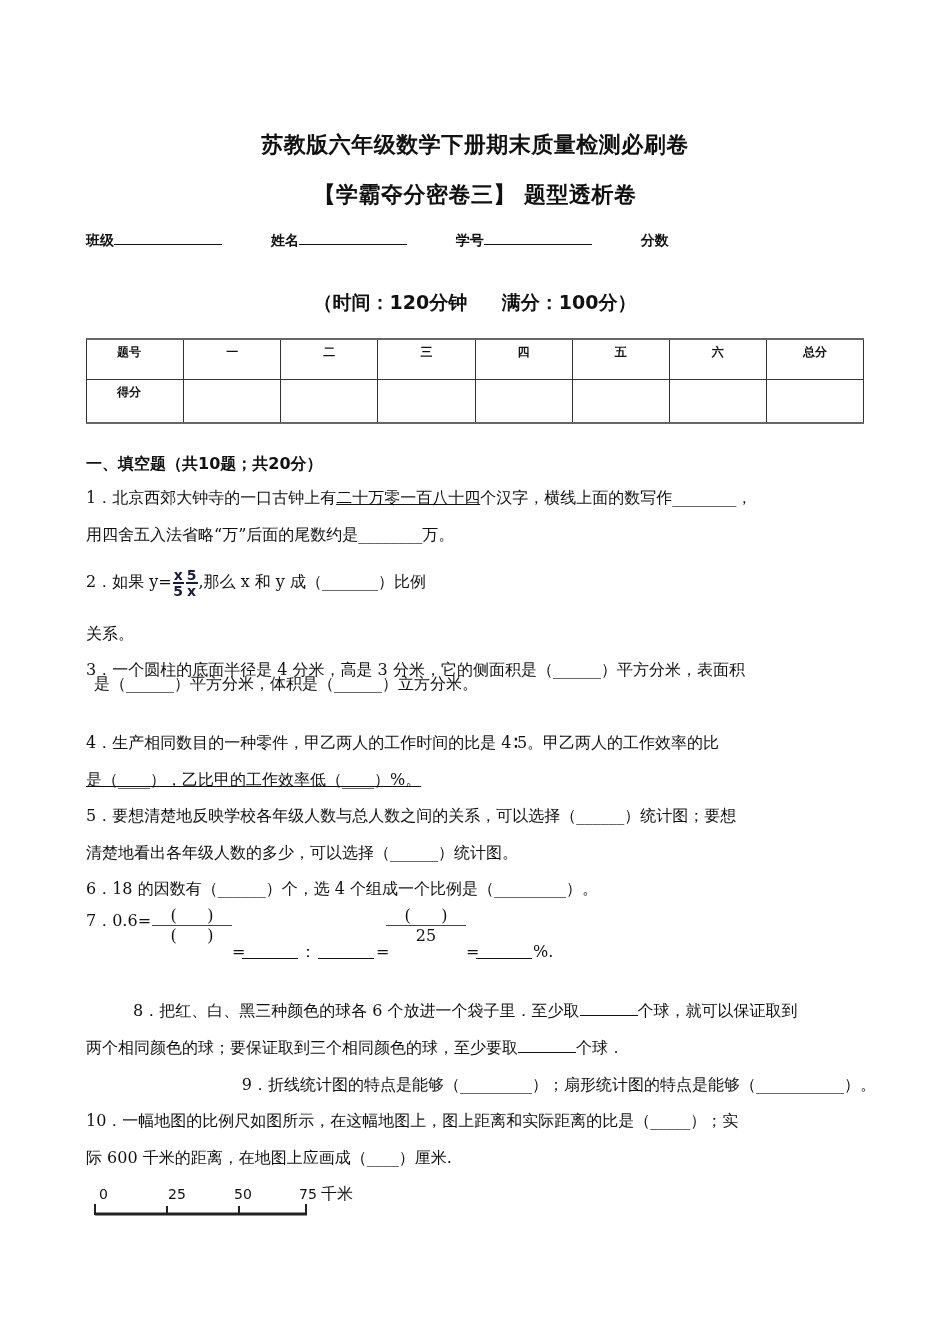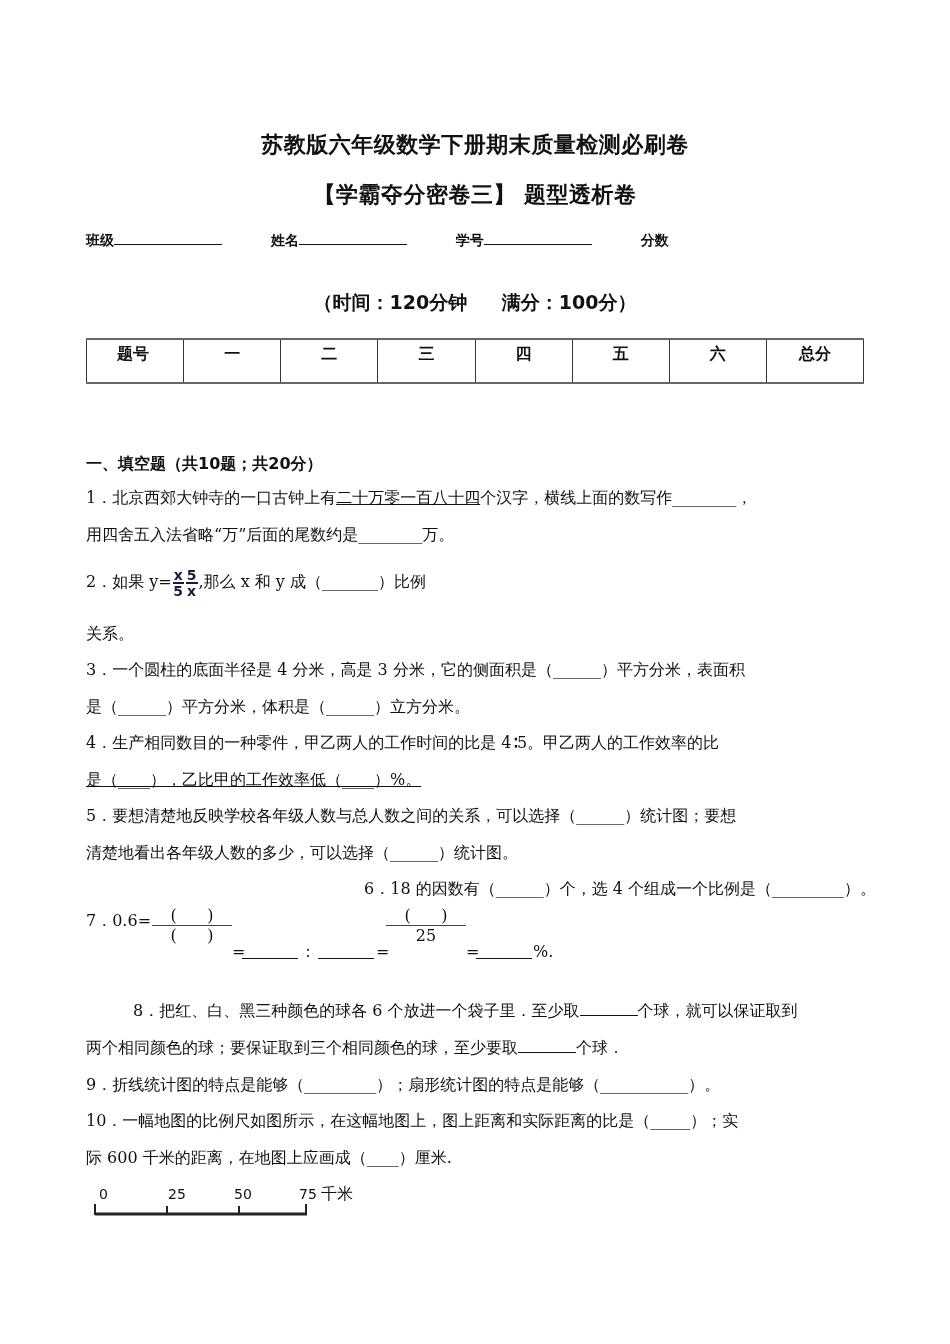--- a/index.html
+++ b/index.html
@@ -10,21 +10,21 @@
            font-family:"DejaVu Sans","Liberation Sans",sans-serif; font-size:22px; letter-spacing:0.5px; }
   .info-row { top:226px; left:86px; font-weight:bold; font-size:14px;
               font-family:"DejaVu Sans","Liberation Sans",sans-serif; white-space:nowrap; }
   .info-item { display:inline-block; margin-right:44px; }
   .blank-long { display:inline-block; width:108px; border-bottom:1.5px solid #111; height:18px; vertical-align:baseline; }
   .time { top:290px; left:0; width:950px; text-align:center; font-weight:bold; font-size:19px;
           font-family:"DejaVu Sans","Liberation Sans",sans-serif; }
   .time span { margin:0 14px; }
   table.score { position:absolute; left:86px; top:338px; width:778px; border-collapse:collapse; }
   table.score td { border:1px solid #333; width:97px; height:40px; vertical-align:top; text-align:center;
-                   font-size:16px; font-weight:bold; font-family:"DejaVu Sans","Liberation Sans",sans-serif; padding-top:4px; box-sizing:border-box; }
+                   font-size:12px; font-weight:bold; font-family:"DejaVu Sans","Liberation Sans",sans-serif; padding-top:4px; box-sizing:border-box; }
   table.score tr:first-child td { border-top:2px solid #666; }
   table.score tr:last-child td { border-bottom:2px solid #666; height:44px; }
   table.score td:first-child { text-align:left; padding-left:30px; }
   .section-h { top:454px; left:86px; font-weight:bold; font-size:16px;
                font-family:"DejaVu Sans","Liberation Sans",sans-serif; }
   .q { left:86px; width:790px; font-size:16px; line-height:37px; white-space:nowrap; }
   .ul { text-decoration:underline; }
   .frac { display:inline-block; vertical-align:middle; text-align:center; font-weight:bold;
           font-family:"DejaVu Sans",sans-serif; font-size:14px; line-height:14px; color:#1a1a3a; margin:0 1px; }
   .frac .num { display:block; border-bottom:2px solid #1a1a3a; padding:0 1px; }
@@ -57,43 +57,53 @@
       <tr>
     <td>题号</td>
     <td>一</td>
     <td>二</td>
     <td>三</td>
     <td>四</td>
     <td>五</td>
     <td>六</td>
     <td>总分</td>
   </tr>
+  <tr>
+    <td>得分</td>
+    <td></td>
+    <td></td>
+    <td></td>
+    <td></td>
+    <td></td>
+    <td></td>
+    <td></td>
+  </tr>
 </tbody>
   </table>
 
 <div class="abs section-h">一、填空题（共10题；共20分）</div>
 
 <div class="abs q" style="top:479px;"><span>1．北京西郊大钟寺的一口古钟上有</span><span class="ul">二十万零一百八十四</span><span>个汉字，横线上面的数写作________，</span></div>
 <div class="abs q" style="top:516px;">用四舍五入法省略“万”后面的尾数约是________万。</div>
 
 <div class="abs q" style="top:563px;">
   <span>2．如果 y=</span><span class="frac"><span class="num">x</span><span class="den">5</span></span><span class="frac"><span class="num">5</span><span class="den">x</span></span><span>,那么 x 和 y 成（_______）比例</span>
 </div>
 <div class="abs q" style="top:615px;">关系。</div>
 
 <div class="abs q" style="top:651px;">3．一个圆柱的底面半径是 4 分米，高是 3 分米，它的侧面积是（______）平方分米，表面积</div>
-<div class="abs q" style="top:688px;">是（______）平方分米，体积是（______）立方分米。</div>
+<div class="abs q" style="top:665px;margin-left:8px;">是（______）平方分米，体积是（______）立方分米。</div>
 
 <div class="abs q" style="top:724px;">4．生产相同数目的一种零件，甲乙两人的工作时间的比是 4∶5。甲乙两人的工作效率的比</div>
 <div class="abs q" style="top:761px;text-decoration:underline;">是（____），乙比甲的工作效率低（____）%。</div>
 
 <div class="abs q" style="top:797px;">5．要想清楚地反映学校各年级人数与总人数之间的关系，可以选择（______）统计图；要想</div>
 <div class="abs q" style="top:834px;">清楚地看出各年级人数的多少，可以选择（______）统计图。</div>
 
-<div class="abs q" style="top:870px;text-align:right;">6．18 的因数有（______）个，选 4 个组成一个比例是（_________）。</div>
+<div class="abs q" style="top:870px;">6．18 的因数有（______）个，选 4 个组成一个比例是（_________）。</div>
 
 <div class="abs" style="left:86px; top:911px; font-size:16px;">7．0.6=</div>
 <div class="bigfrac" style="left:152px; top:906px; width:80px;">
   <div style="white-space:pre;">(      )</div>
   <div class="fl" style="white-space:pre;">(      )</div>
 </div>
 <div class="abs" style="left:232px; top:942px; font-size:16px;">=</div>
 <div class="abs blank-u" style="left:242px; top:944px; width:56px;"></div>
 <div class="abs" style="left:300px; top:942px; font-size:16px;">：</div>
 <div class="abs blank-u" style="left:318px; top:944px; width:56px;"></div>
@@ -102,21 +112,21 @@
   <div style="white-space:pre;">(      )</div>
   <div class="fl">25</div>
 </div>
 <div class="abs" style="left:466px; top:942px; font-size:16px;">=</div>
 <div class="abs blank-u" style="left:476px; top:944px; width:56px;"></div>
 <div class="abs" style="left:533px; top:942px; font-size:16px;">%.</div>
 
 <div class="abs q" style="top:992px;margin-left:47px;"><span>8．把红、白、黑三种颜色的球各 6 个放进一个袋子里．至少取</span><span class="blank-u" style="width:58px;"></span><span>个球，就可以保证取到</span></div>
 <div class="abs q" style="top:1029px;"><span>两个相同颜色的球；要保证取到三个相同颜色的球，至少要取</span><span class="blank-u" style="width:58px;"></span><span>个球．</span></div>
 
-<div class="abs q" style="top:1066px;">9．折线统计图的特点是能够（_________）；扇形统计图的特点是能够（___________）。</div>
+<div class="abs q" style="top:1066px;text-align:right;">9．折线统计图的特点是能够（_________）；扇形统计图的特点是能够（___________）。</div>
 
 <div class="abs q" style="top:1102px;">10．一幅地图的比例尺如图所示，在这幅地图上，图上距离和实际距离的比是（_____）；实</div>
 <div class="abs q" style="top:1139px;">际 600 千米的距离，在地图上应画成（____）厘米.</div>
 
 <div class="abs scalebar">
   <svg width="300" height="40" viewBox="0 0 300 40">
     <line x1="2" y1="30" x2="214" y2="30" stroke="#222" stroke-width="3"></line>
     <line x1="2" y1="20" x2="2" y2="31" stroke="#222" stroke-width="2"></line>
     <line x1="74" y1="22" x2="74" y2="31" stroke="#222" stroke-width="2"></line>
     <line x1="146" y1="22" x2="146" y2="31" stroke="#222" stroke-width="2"></line>

